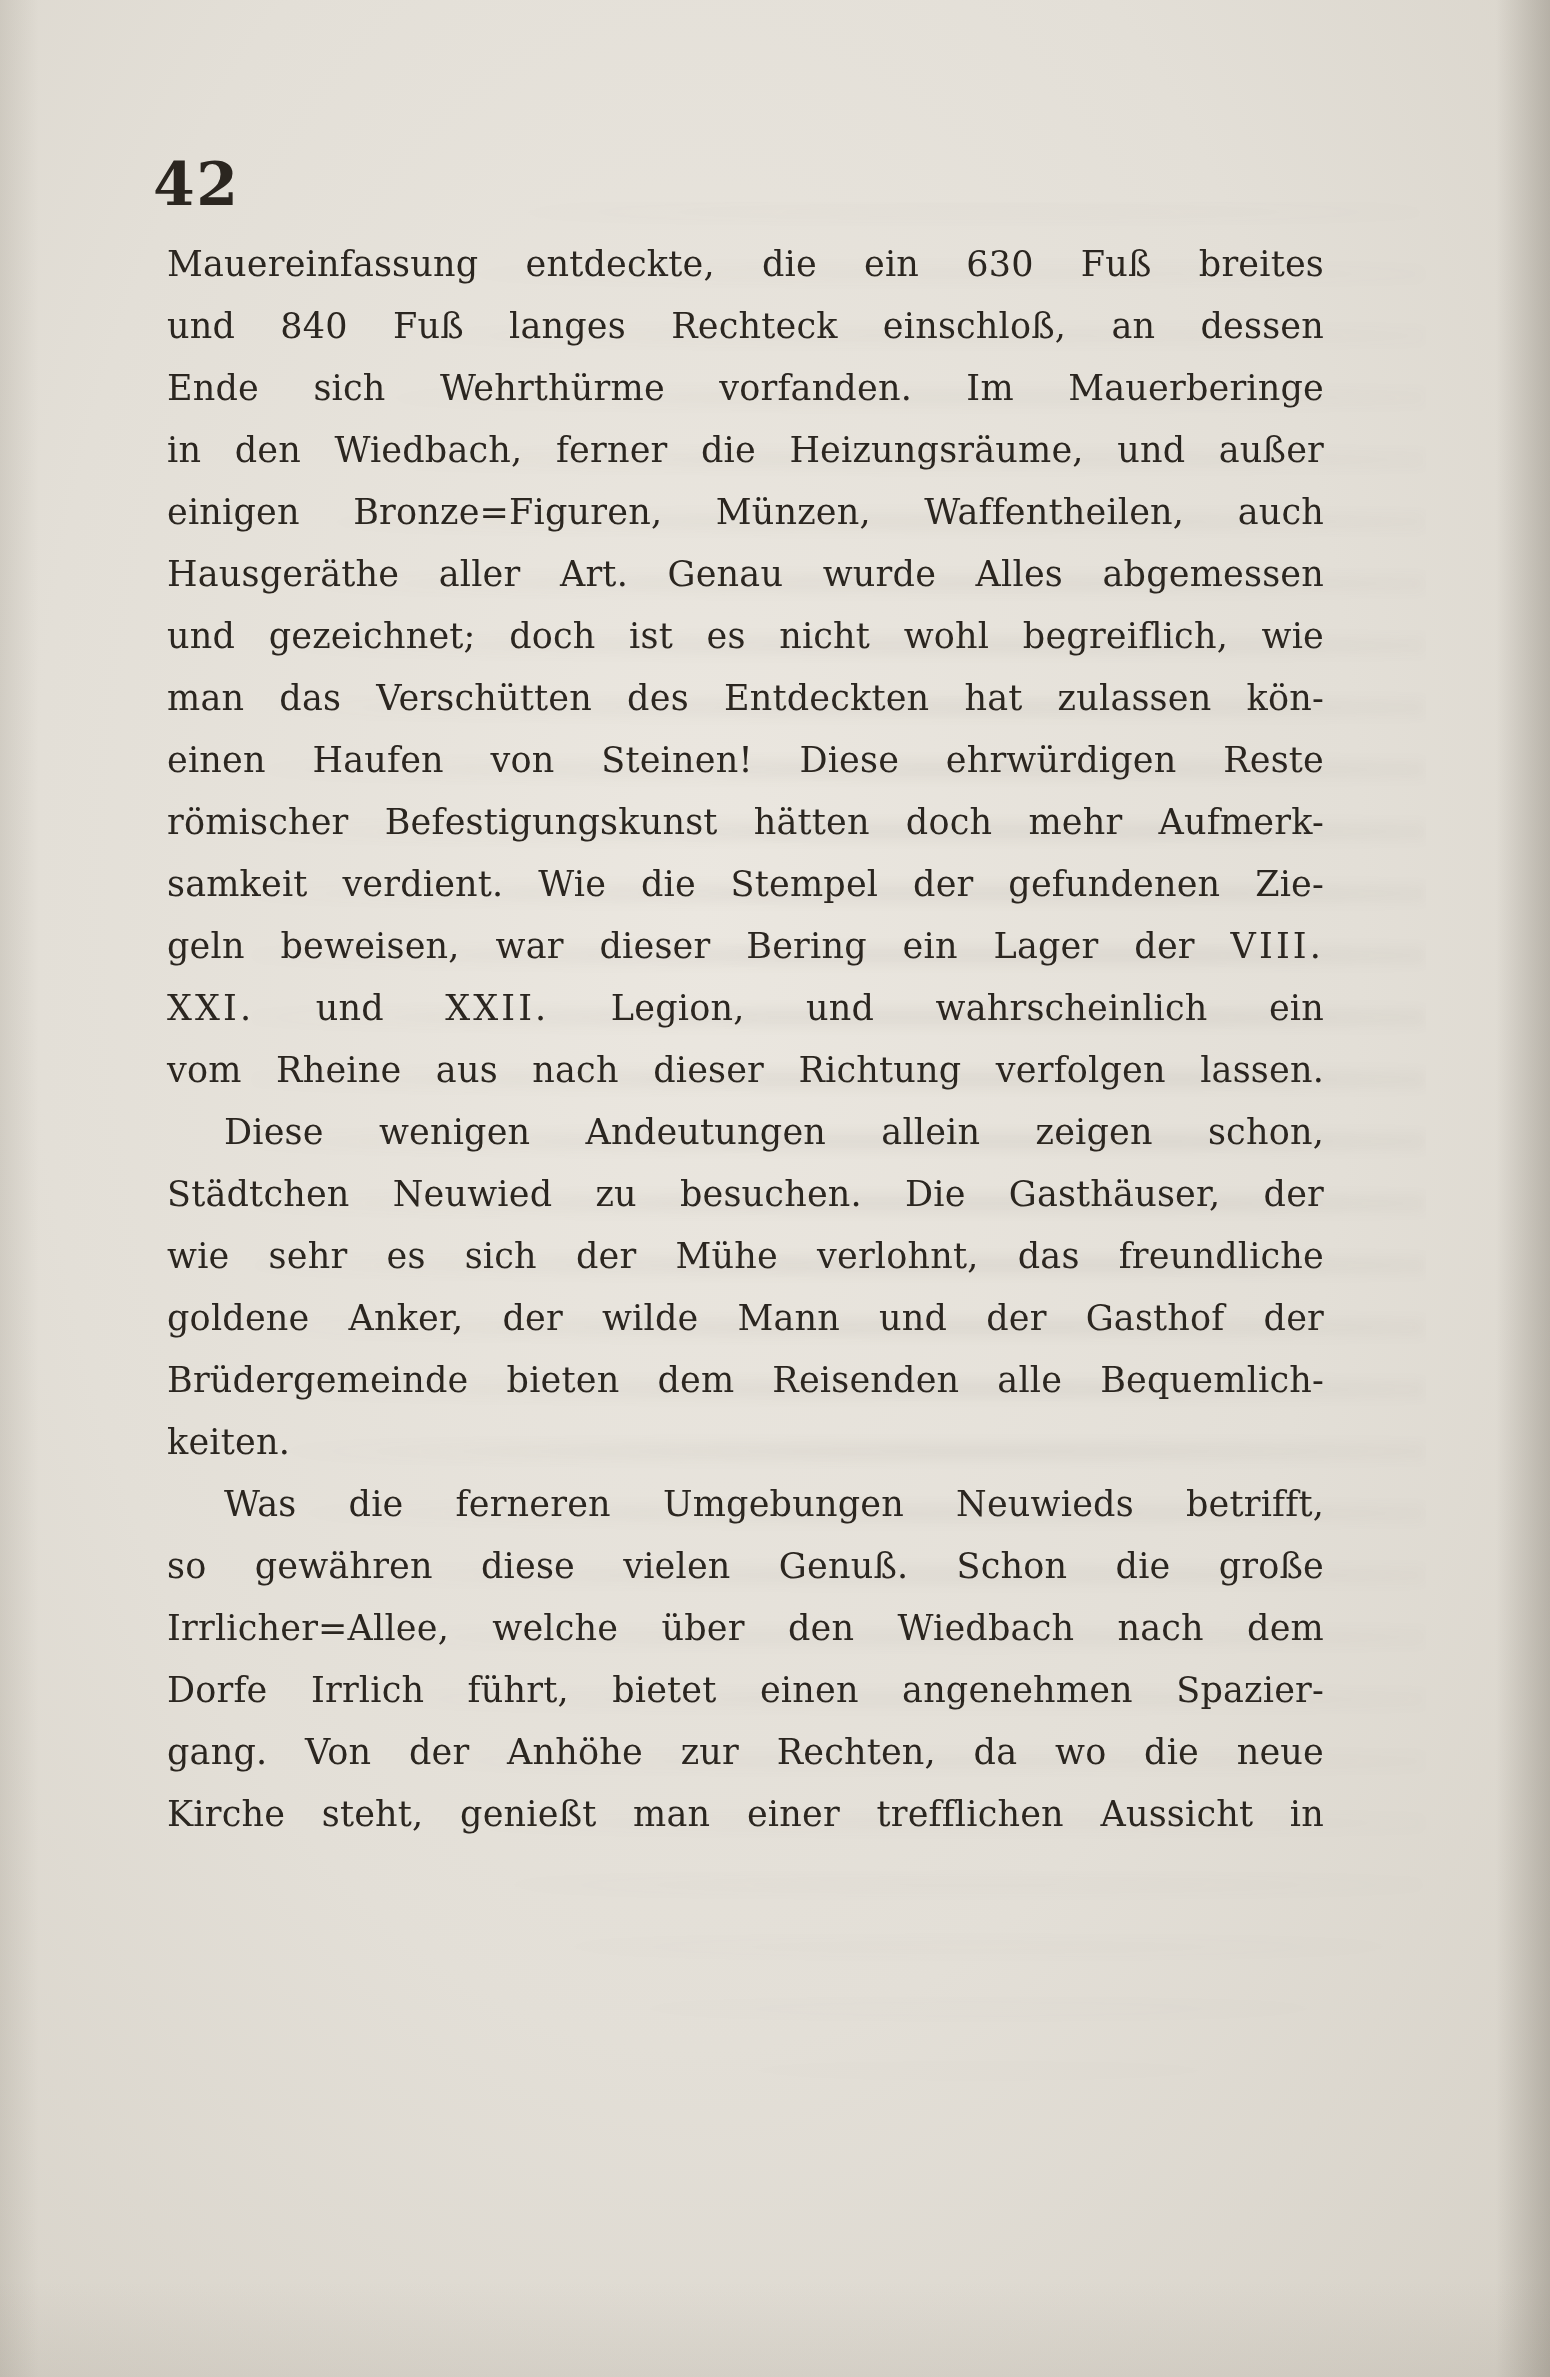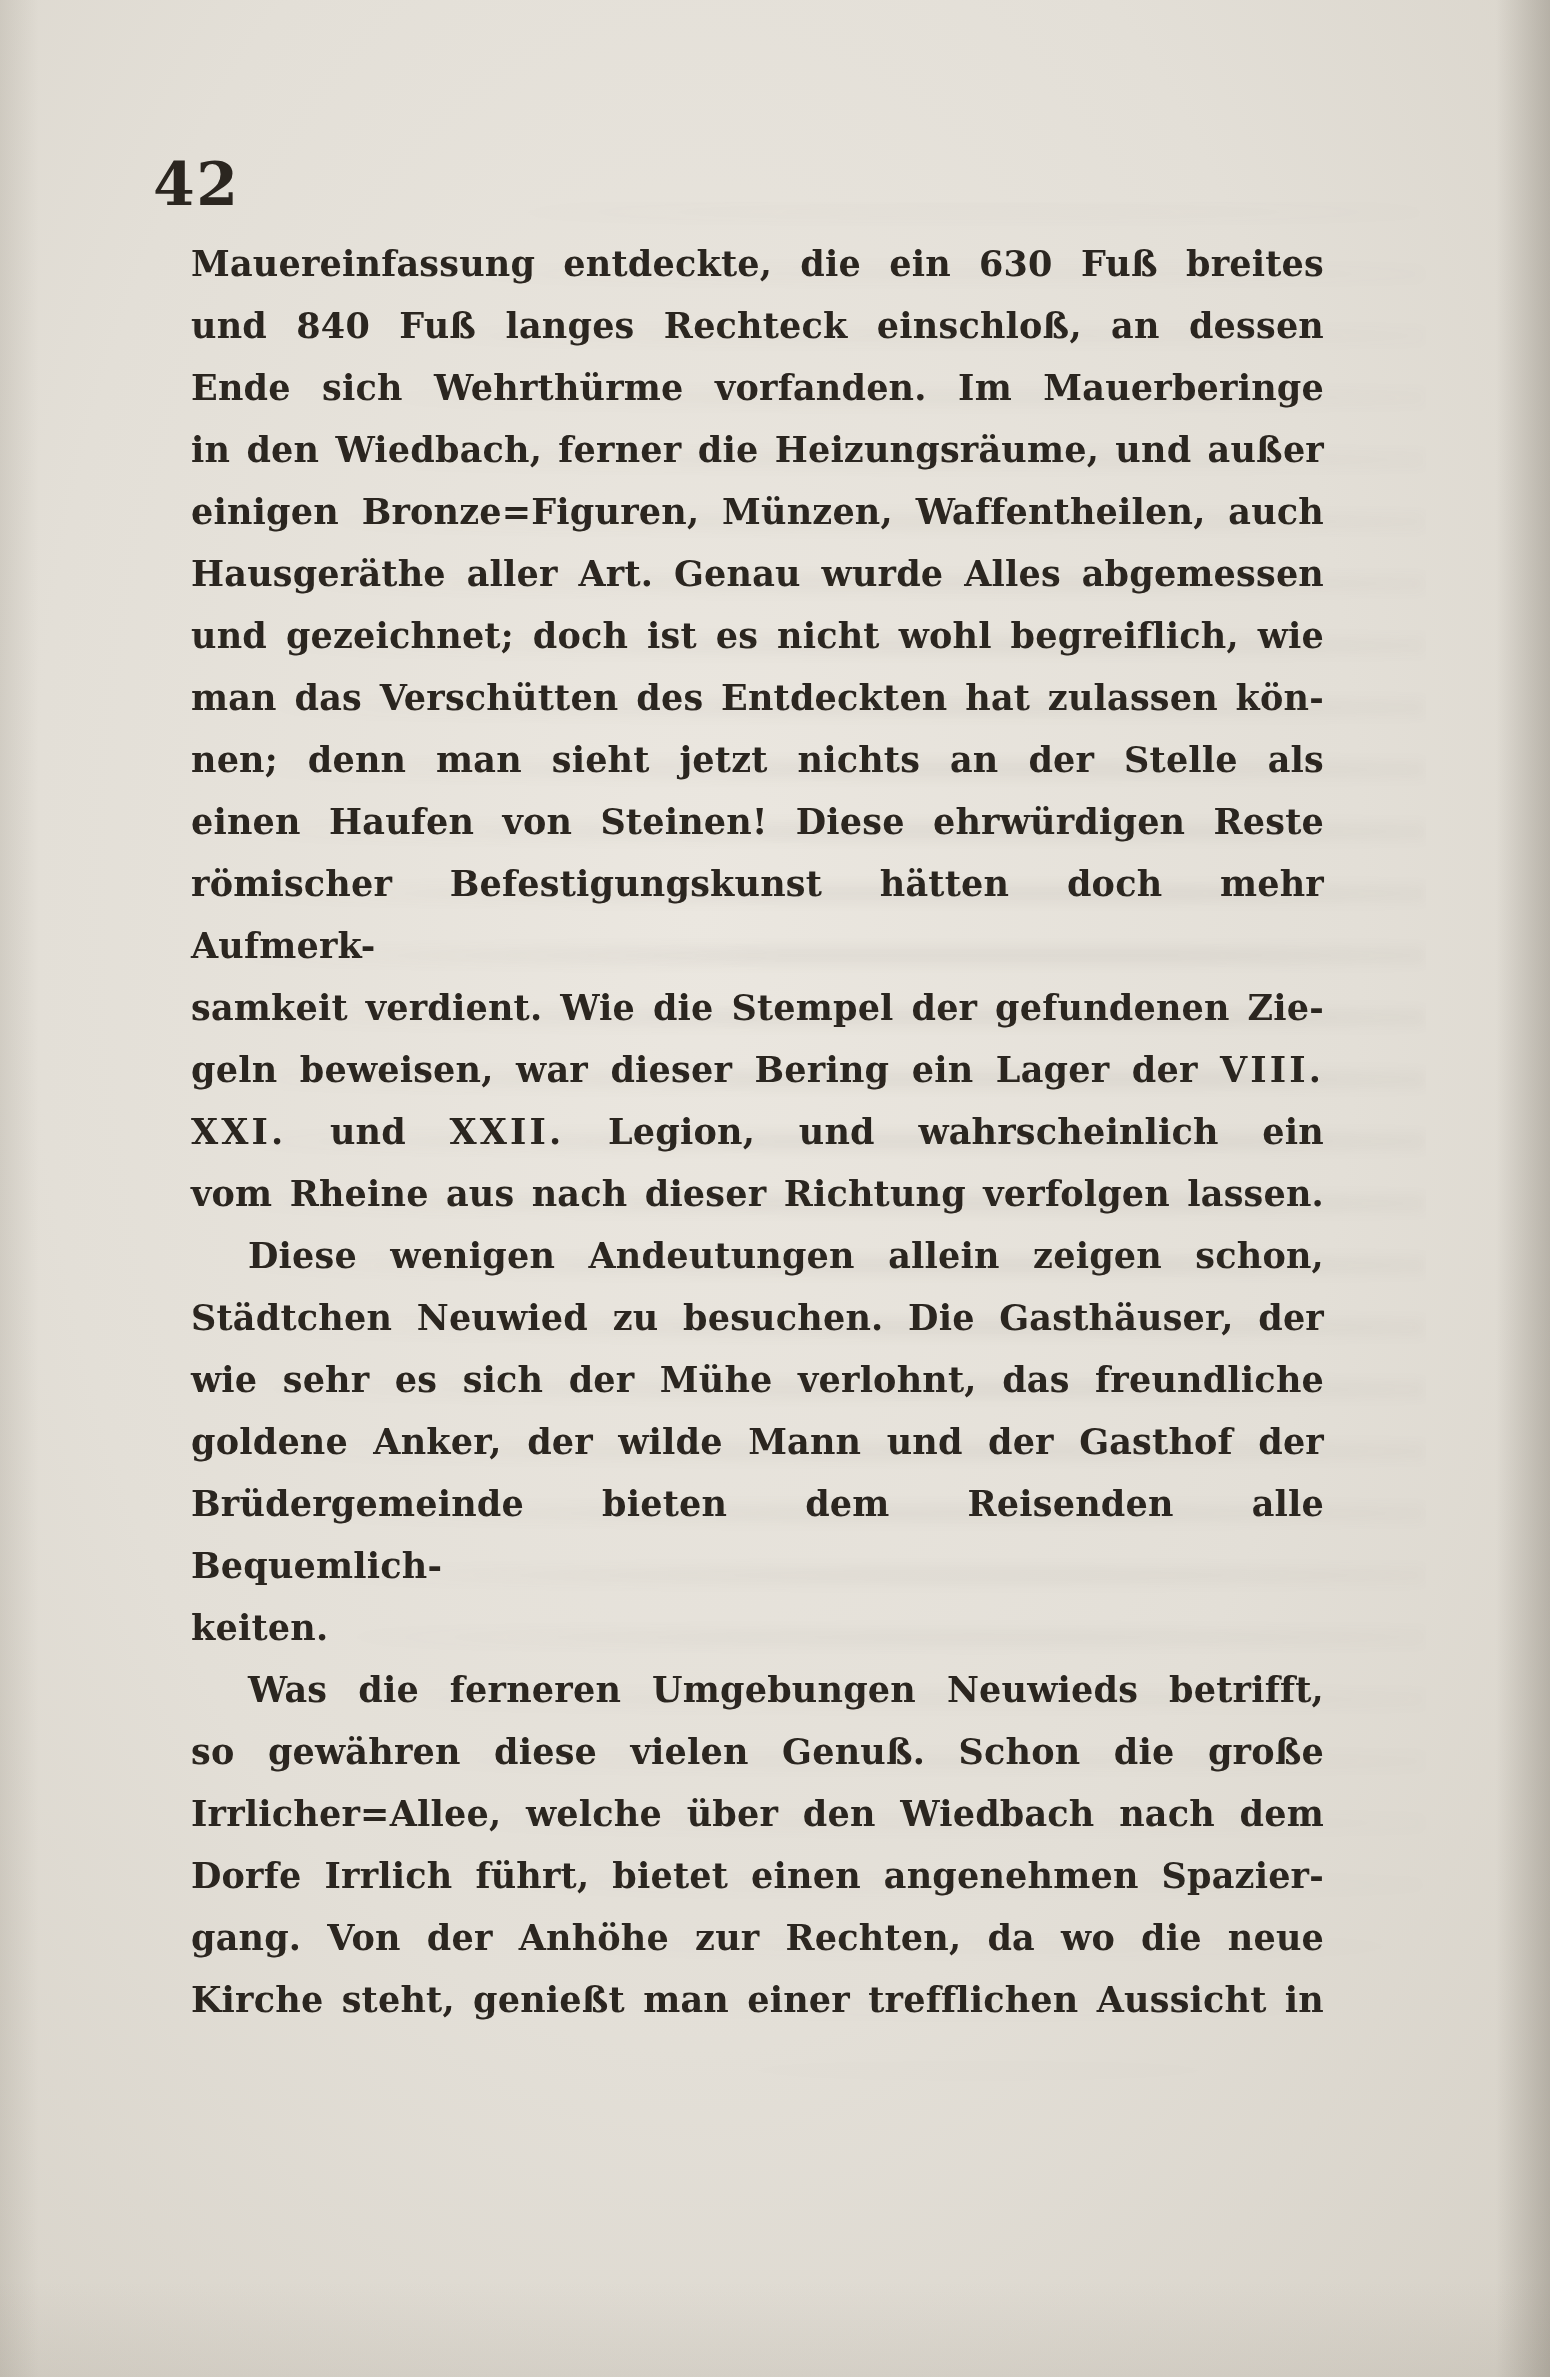--- a/index.html
+++ b/index.html
@@ -30,27 +30,26 @@
   }
   .page-number{
     position:absolute;left:153px;top:149px;
     font-size:60px;font-weight:bold;letter-spacing:1.6px;
   }
   .text-block{
     position:absolute;left:167px;top:233px;width:1157px;
   }
   .line{
     font-size:35px;
-    font-weight:bold;
+    font-weight:normal;
     line-height:62px;
     letter-spacing:0.2px;
     text-align:justify;
     text-align-last:justify;
     white-space:normal;
-    margin-left:24px;
   }
   .line.end{text-align-last:left;}
   .line.indent{text-indent:57px;}
   .antiqua{letter-spacing:3.1px;}
 </style>
 </head>
 <body>
 
 <div class="bleedthrough"></div>
 
@@ -58,21 +57,20 @@
 
 <div class="text-block">
     <div class="line"><span>Mauereinfassung entdeckte, die ein 630 Fuß breites</span></div>
     <div class="line"><span>und 840 Fuß langes Rechteck einschloß, an dessen</span></div>
     <div class="line"><span>Ende sich Wehrthürme vorfanden. Im Mauerberinge</span></div>
     <div class="line"><span>in den Wiedbach, ferner die Heizungsräume, und außer</span></div>
     <div class="line"><span>einigen Bronze=Figuren, Münzen, Waffentheilen, auch</span></div>
     <div class="line"><span>Hausgeräthe aller Art. Genau wurde Alles abgemessen</span></div>
     <div class="line"><span>und gezeichnet; doch ist es nicht wohl begreiflich, wie</span></div>
     <div class="line"><span>man das Verschütten des Entdeckten hat zulassen kön-</span></div>
-    <div class="line"><span>nen; denn man sieht jetzt nichts an der Stelle als</span></div>
     <div class="line"><span>einen Haufen von Steinen! Diese ehrwürdigen Reste</span></div>
     <div class="line"><span>römischer Befestigungskunst hätten doch mehr Aufmerk-</span></div>
     <div class="line"><span>samkeit verdient. Wie die Stempel der gefundenen Zie-</span></div>
     <div class="line"><span>geln beweisen, war dieser Bering ein Lager der </span><span class="antiqua">VIII.</span></div>
     <div class="line"><span class="antiqua">XXI.</span><span> und </span><span class="antiqua">XXII.</span><span> Legion, und wahrscheinlich ein</span></div>
     <div class="line"><span>vom Rheine aus nach dieser Richtung verfolgen lassen.</span></div>
     <div class="line indent"><span>Diese wenigen Andeutungen allein zeigen schon,</span></div>
     <div class="line"><span>Städtchen Neuwied zu besuchen. Die Gasthäuser, der</span></div>
     <div class="line"><span>wie sehr es sich der Mühe verlohnt, das freundliche</span></div>
     <div class="line"><span>goldene Anker, der wilde Mann und der Gasthof der</span></div>

